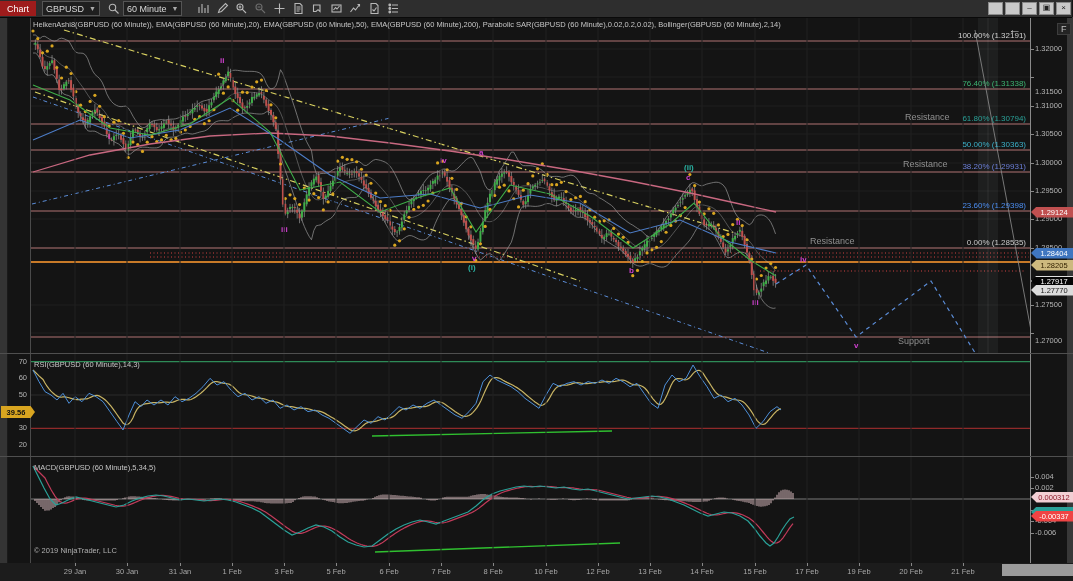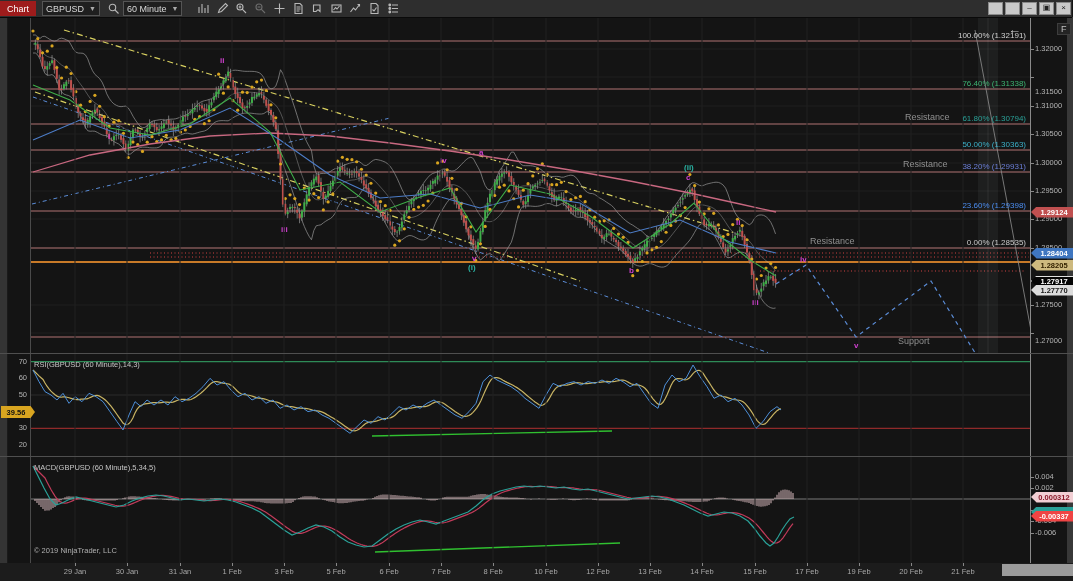--- a/index.html
+++ b/index.html
@@ -24,21 +24,21 @@
   #left-gutter{position:absolute;left:0;top:0;width:7px;height:564px;background:#343434;border-right:1px solid #1a1a1a;}
   .panel-sep{position:absolute;left:0;width:1073px;height:1px;background:#4f4f4f;}
   #left-border{position:absolute;left:30px;top:0;width:1px;height:546px;background:#4a4a4a;}
   #axis-border{position:absolute;left:1030px;top:0;width:1px;height:546px;background:#8a8a8a;}
   #right-strip{position:absolute;left:1067px;top:0;width:6px;height:564px;background:#383838;}
   .ind-label{position:absolute;color:#c6c6c6;font-size:7.5px;white-space:nowrap;z-index:5;}
   
   #price-axis{position:absolute;left:1031px;top:0;width:36px;height:546px;z-index:6;}
   .tick-label{position:absolute;left:4px;color:#b4b4b4;font-size:7.5px;white-space:nowrap;}
   .tick-mark{position:absolute;left:0;width:3px;height:1px;background:#888;}
-  .badge{position:absolute;left:0;height:11px;min-width:36px;font-size:7.5px;font-weight:bold;
+  .badge{position:absolute;left:0;height:11px;min-width:36px;font-size:7.5px;font-weight:normal;
     display:flex;align-items:center;justify-content:center;padding:0 2px 0 5px;
     clip-path:polygon(0 50%,13% 0,100% 0,100% 100%,13% 100%);z-index:8;}
   .rsi-badge{position:absolute;left:1px;width:30px;height:12px;font-size:7.5px;font-weight:bold;
     display:flex;align-items:center;justify-content:center;padding-right:4px;
     clip-path:polygon(0 0,87% 0,100% 50%,87% 100%,0 100%);z-index:8;}
   .rsi-tick{position:absolute;color:#b4b4b4;font-size:7.5px;width:22px;text-align:right;}
   
   #time-axis{position:absolute;left:0;top:546px;width:1073px;height:18px;background:#1c1c1c;z-index:6;}
   .date-label{position:absolute;top:4px;color:#a8a8a8;font-size:7.5px;transform:translateX(-50%);white-space:nowrap;}
   .date-tick{position:absolute;top:0;width:1px;height:3px;background:#888;}
@@ -1370,20 +1370,21 @@
         <text x="898" y="344" fill="#909090" text-anchor="start" font-size="9" font-family="&quot;Liberation Sans&quot;,sans-serif" font-weight="normal">Support</text>
       </svg>
     <div id="left-gutter"></div>
     <div id="left-border"></div>
     <div id="axis-border"></div>
     <div id="right-strip"></div>
     <div class="panel-sep" style="top:336px"></div>
     <div class="panel-sep" style="top:439px"></div>
     <div class="panel-sep" style="top:546px"></div>
 
+    <div class="ind-label" style="left:33px;top:3px">HeikenAshi8(GBPUSD (60 Minute)), EMA(GBPUSD (60 Minute),20), EMA(GBPUSD (60 Minute),50), EMA(GBPUSD (60 Minute),200), Parabolic SAR(GBPUSD (60 Minute),0.02,0.2,0.02), Bollinger(GBPUSD (60 Minute),2,14)</div>
     <div class="ind-label" style="left:34px;top:343px">RSI(GBPUSD (60 Minute),14,3)</div>
     <div class="ind-label" style="left:34px;top:446px">MACD(GBPUSD (60 Minute),5,34,5)</div>
     <div class="ind-label" style="left:34px;top:529px;color:#b0b0b0">© 2019 NinjaTrader, LLC</div>
 
     <div id="back-arrow">←</div>
     <div id="f-button">F</div>
 
     <div id="price-axis">
         <div class="tick-mark" style="top: 32px;"></div>
         <div class="tick-label" style="top: 27px;">1.32000</div>

